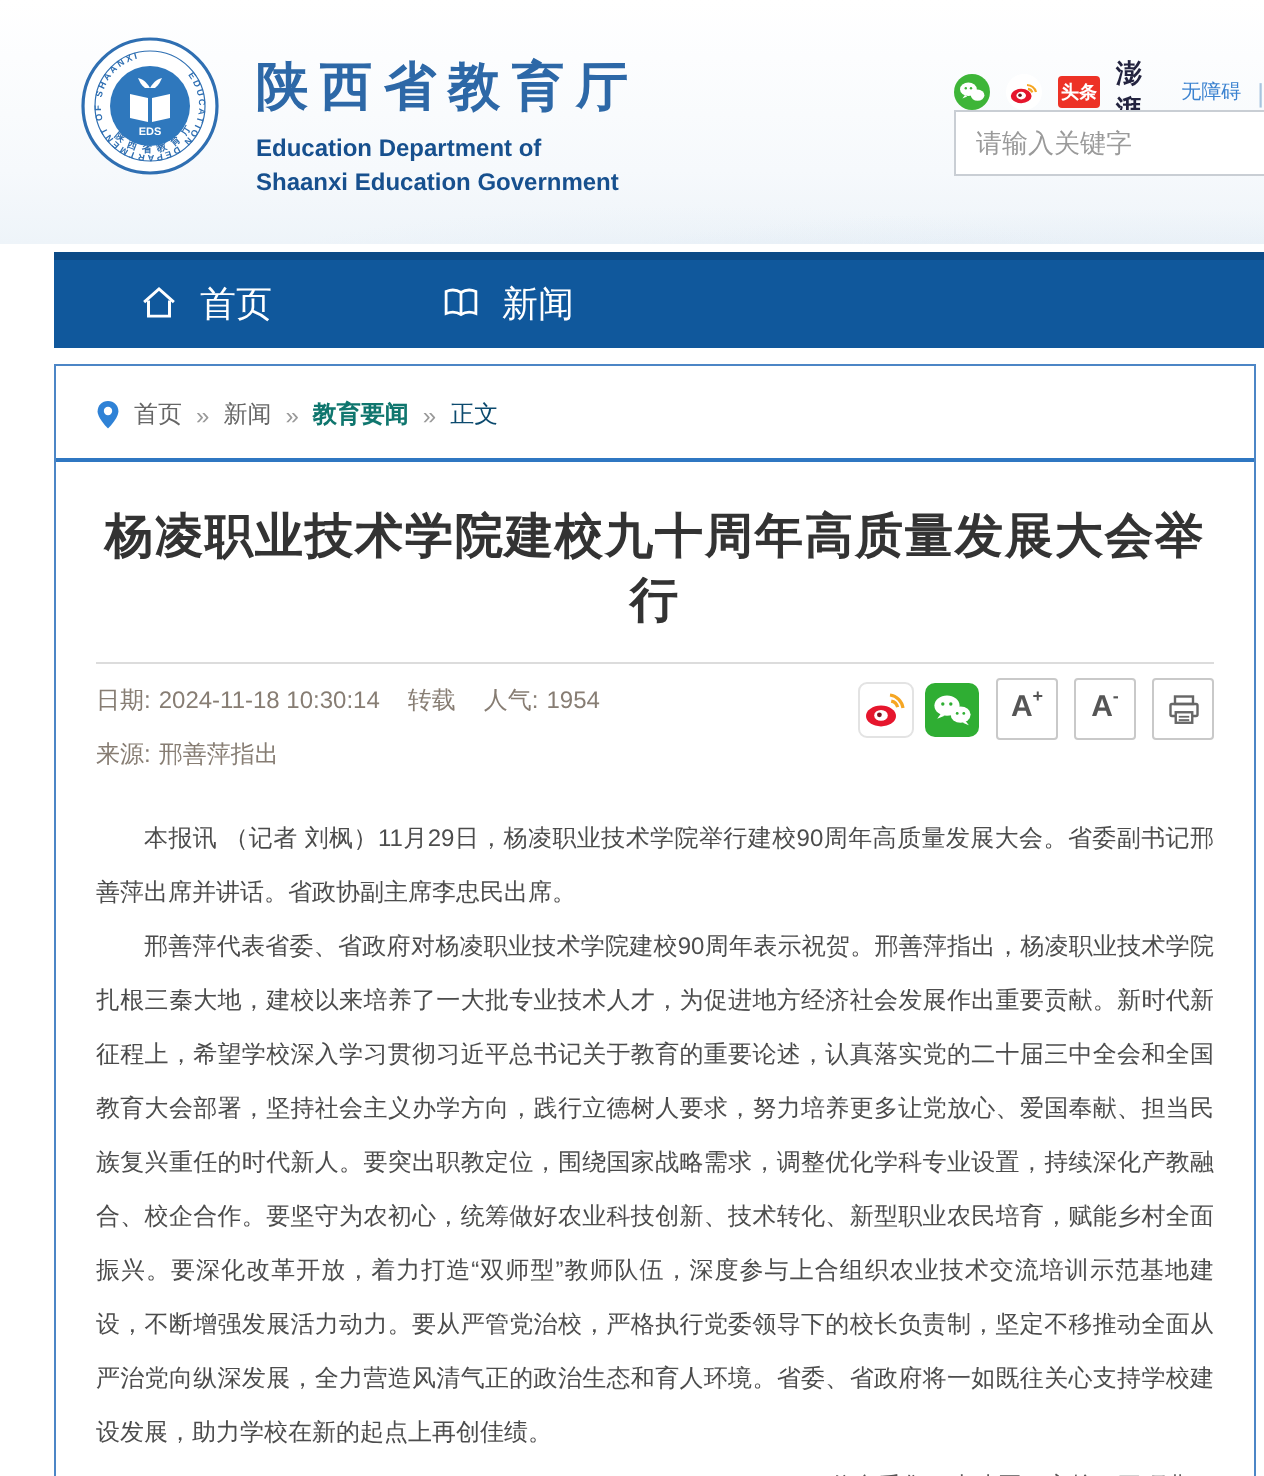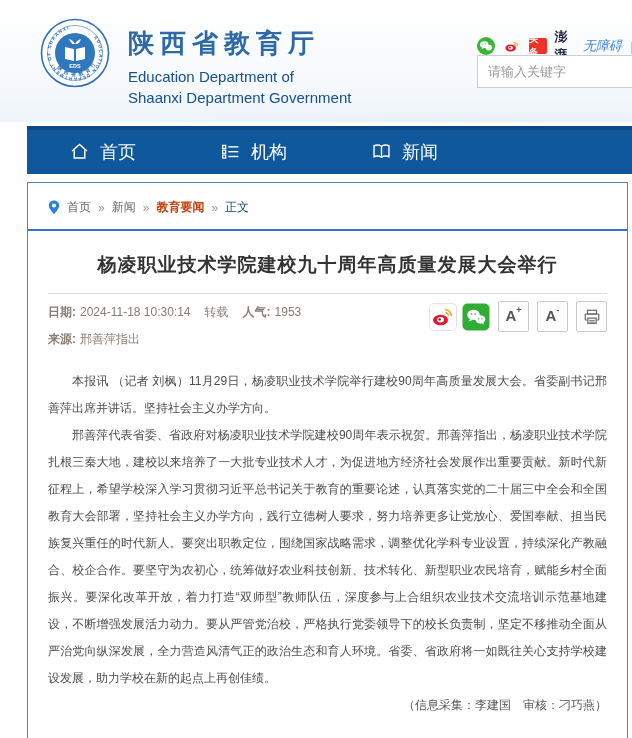--- a/index.html
+++ b/index.html
@@ -12,29 +12,29 @@
     background:
       radial-gradient(90% 80% at 88% 135%, rgba(206,221,236,.55), transparent 62%),
       radial-gradient(80% 70% at 10% 150%, rgba(214,227,240,.45), transparent 60%),
       radial-gradient(60% 55% at 55% 120%, rgba(224,234,244,.5), transparent 65%),
       linear-gradient(180deg,#ffffff 0%, #f6f9fc 70%, #eef4f9 100%); }
 
   .logo { position:absolute; left:40px; top:18px; width:70px; height:70px; cursor:pointer; }
   .brand { position:absolute; left:128px; top:26px; }
   .brand-zh { font-family:"Liberation Serif", serif; font-weight:bold; font-size:26px;
               color:#2d68a7; letter-spacing:6px; }
-  .brand-en { margin-top:5px; font-size:15px; font-weight:normal; color:#17508e; line-height:1.4; }
+  .brand-en { margin-top:5px; font-size:12px; font-weight:bold; color:#17508e; line-height:1.4; }
 
   .social { position:absolute; left:477px; top:28px; display:flex; align-items:center; gap:8px; }
   .social .badge { display:inline-flex; align-items:center; justify-content:center; }
   .toutiao { width:24px; height:16px; background:#ed3226; border-radius:2px; color:#fff;
              font-size:9px; font-weight:bold; letter-spacing:0; }
   .pengpai { font-size:13px; font-weight:bold; color:#23233f; letter-spacing:1px;
              font-family:"Liberation Serif", serif; }
-  .a11y { font-size:13px; color:#3b82d0; cursor:pointer; white-space:nowrap;font-style:italic; }
+  .a11y { font-size:10px; color:#3b82d0; cursor:pointer; white-space:nowrap; }
   .sep-bar { color:#a8c4de; font-size:13px; }
 
   .searchbox { position:absolute; left:477px; top:55px; width:172px; height:33px;
                background:#fff; border:1px solid #c9ced4; display:flex; align-items:center; }
   .searchbox input { flex:1; border:none; outline:none; height:100%; padding:0 10px;
                      font-size:13px; color:#333; background:transparent;
                      font-family:"Liberation Sans", sans-serif; }
   .searchbox input::placeholder { color:#9a9a9a; }
 
   
@@ -46,31 +46,31 @@
   .nav-item svg { display:block; }
 
   
   .card { position:absolute; left:27px; top:182px; width:601px; height:600px;
           background:#fff; border:1px solid #4c86c6; }
 
   .breadcrumb { display:flex; align-items:center; gap:7px; padding:16px 20px 13px 20px;
                 border-bottom:2px solid #2f77c2; font-size:12px; color:#666; }
   .crumb { color:#666; cursor:pointer; }
   .crumb-sep { color:#999; }
-  .crumb-hl { color:#c2410c; font-weight:bold; }
+  .crumb-hl { color:#0f766e; font-weight:bold; }
   .crumb-cur { color:#0c4a6e; }
 
-  .art-title { margin:21px 20px 15px 20px; text-align:center; font-size:19px;
+  .art-title { margin:21px 20px 15px 20px; text-align:center; font-size:24px;
                font-weight:bold; color:#333; letter-spacing:1px; }
 
   .meta-wrap { margin:0 20px; border-top:1px solid #dcdcdc; position:relative;
                padding:9px 0 8px 0; min-height:56px; }
   .meta-line { font-size:12px; color:#877d73; line-height:19px; }
   .meta-line + .meta-line { margin-top:8px; }
-  .meta-line .lbl { margin-right:4px;font-weight:bold; }
+  .meta-line .lbl { margin-right:4px; }
   .meta-line .gap { margin-left:14px;margin-top:47px; }
 
   .tools { position:absolute; right:0px; top:7px; display:flex; align-items:center; gap:5px; }
   .tool-share { width:28px; height:28px; border:none; background:transparent; padding:0; cursor:pointer; }
   .tool-btn { width:31px; height:31px; background:#fff; border:1px solid #c9c9c9; border-radius:2px;
               color:#555; font-size:15px; font-weight:bold; cursor:pointer; display:inline-flex;
               align-items:flex-start; justify-content:center; padding-top:5px; margin-left:3px;
               font-family:"Liberation Sans", sans-serif; }
   .tool-btn sup { font-size:9px; line-height:1; margin-top:-1px; }
   .tool-btn.print { align-items:center; padding-top:0; }
@@ -107,21 +107,21 @@
         <path d="M25 29 L34 31 L34 43 L25 41 Z" fill="#ffffff"></path>
         <path d="M45 29 L36 31 L36 43 L45 41 Z" fill="#ffffff"></path>
         <text x="35" y="49.5" text-anchor="middle" font-size="5.5" fill="#ffffff" font-weight="bold">EDS</text>
       </svg>
     </div>
 
     <div class="brand">
       <div class="brand-zh">陕西省教育厅</div>
       <div class="brand-en">
         <div>Education Department of</div>
-        <div>Shaanxi Department Government</div>
+        <div>Shaanxi Education Government</div>
       </div>
     </div>
 
     <div class="social">
       <span class="badge">
         <svg width="18" height="18" viewBox="0 0 18 18">
           <circle cx="9" cy="9" r="9" fill="#3eb538"></circle>
           <ellipse cx="7.2" cy="7.6" rx="4.2" ry="3.4" fill="#fff"></ellipse>
           <ellipse cx="11.8" cy="10.6" rx="3.4" ry="2.8" fill="#fff"></ellipse>
           <path d="M5.5 10.5 L4.2 12.2 L6.6 11.2 Z" fill="#fff"></path>
@@ -153,31 +153,20 @@
   <nav class="nav">
     <div class="nav-item">
       <svg width="21" height="21" viewBox="0 0 24 24">
         <path d="M3.5 11.5 L12 4 L20.5 11.5" fill="none" stroke="#fff" stroke-width="1.7"></path>
         <path d="M6 10.5 V19.5 H18 V10.5" fill="none" stroke="#fff" stroke-width="1.7"></path>
       </svg>
       <span>首页</span>
     </div>
     <div class="nav-item">
       <svg width="21" height="21" viewBox="0 0 24 24">
-        <rect x="3" y="5" width="3.5" height="3.5" fill="none" stroke="#fff" stroke-width="1.4"></rect>
-        <rect x="3" y="10.5" width="3.5" height="3.5" fill="none" stroke="#fff" stroke-width="1.4"></rect>
-        <rect x="3" y="16" width="3.5" height="3.5" fill="none" stroke="#fff" stroke-width="1.4"></rect>
-        <line x1="9.5" y1="6.7" x2="21" y2="6.7" stroke="#fff" stroke-width="1.6"></line>
-        <line x1="9.5" y1="12.2" x2="21" y2="12.2" stroke="#fff" stroke-width="1.6"></line>
-        <line x1="9.5" y1="17.7" x2="21" y2="17.7" stroke="#fff" stroke-width="1.6"></line>
-      </svg>
-      <span>机构</span>
-    </div>
-    <div class="nav-item">
-      <svg width="21" height="21" viewBox="0 0 24 24">
         <path d="M12 6 C9.5 4.4 6.2 4.3 3.5 5.4 V18 C6.2 16.9 9.5 17 12 18.6 C14.5 17 17.8 16.9 20.5 18 V5.4 C17.8 4.3 14.5 4.4 12 6 Z" fill="none" stroke="#fff" stroke-width="1.6"></path>
         <line x1="12" y1="6" x2="12" y2="18.6" stroke="#fff" stroke-width="1.6"></line>
       </svg>
       <span>新闻</span>
     </div>
   </nav>
 
   <div class="card">
 
     <div class="breadcrumb">
@@ -191,21 +180,21 @@
       <span class="crumb-sep">»</span>
       <span class="crumb crumb-hl">教育要闻</span>
       <span class="crumb-sep">»</span>
       <span class="crumb-cur">正文</span>
     </div>
 
     <h1 class="art-title">杨凌职业技术学院建校九十周年高质量发展大会举行</h1>
 
     <div class="meta-wrap">
       <div class="meta-line">
-        <span class="lbl">日期:</span><span>2024-11-18 10:30:14</span><span class="gap">转载</span><span class="gap lbl">人气:</span><span>1953</span>
+        <span class="lbl">日期:</span><span>2024-11-18 10:30:14</span><span class="gap">转载</span><span class="gap lbl">人气:</span><span>1954</span>
       </div>
       <div class="meta-line">
         <span class="lbl">来源:</span><span>邢善萍指出</span>
       </div>
 
       <div class="tools">
         <button class="tool-share">
           <svg width="28" height="28" viewBox="0 0 28 28">
             <rect x="0.5" y="0.5" width="27" height="27" rx="4" fill="#fff" stroke="#e3e3e3"></rect>
             <ellipse cx="11.5" cy="17" rx="7.5" ry="5.2" fill="#e6162d"></ellipse>
@@ -242,19 +231,19 @@
             <rect x="3" y="8" width="18" height="8" rx="1" fill="none" stroke="#666" stroke-width="1.6"></rect>
             <rect x="6.5" y="13.5" width="11" height="7" fill="#fff" stroke="#666" stroke-width="1.6"></rect>
             <line x1="8.5" y1="16.5" x2="15.5" y2="16.5" stroke="#666" stroke-width="1.2"></line>
             <line x1="8.5" y1="18.7" x2="15.5" y2="18.7" stroke="#666" stroke-width="1.2"></line>
           </svg>
         </button>
       </div>
     </div>
 
     <div class="body-text">
-      <p>本报讯 （记者 刘枫）11月29日，杨凌职业技术学院举行建校90周年高质量发展大会。省委副书记邢善萍出席并讲话。坚持社会主义办学方向。</p>
+      <p>本报讯 （记者 刘枫）11月29日，杨凌职业技术学院举行建校90周年高质量发展大会。省委副书记邢善萍出席并讲话。省政协副主席李忠民出席。</p>
       <p>邢善萍代表省委、省政府对杨凌职业技术学院建校90周年表示祝贺。邢善萍指出，杨凌职业技术学院扎根三秦大地，建校以来培养了一大批专业技术人才，为促进地方经济社会发展作出重要贡献。新时代新征程上，希望学校深入学习贯彻习近平总书记关于教育的重要论述，认真落实党的二十届三中全会和全国教育大会部署，坚持社会主义办学方向，践行立德树人要求，努力培养更多让党放心、爱国奉献、担当民族复兴重任的时代新人。要突出职教定位，围绕国家战略需求，调整优化学科专业设置，持续深化产教融合、校企合作。要坚守为农初心，统筹做好农业科技创新、技术转化、新型职业农民培育，赋能乡村全面振兴。要深化改革开放，着力打造“双师型”教师队伍，深度参与上合组织农业技术交流培训示范基地建设，不断增强发展活力动力。要从严管党治校，严格执行党委领导下的校长负责制，坚定不移推动全面从严治党向纵深发展，全力营造风清气正的政治生态和育人环境。省委、省政府将一如既往关心支持学校建设发展，助力学校在新的起点上再创佳绩。</p>
       <p class="signature">（信息采集：李建国　审核：刁巧燕）</p>
     </div>
 
   </div>
 </div>
 
 </body></html>

